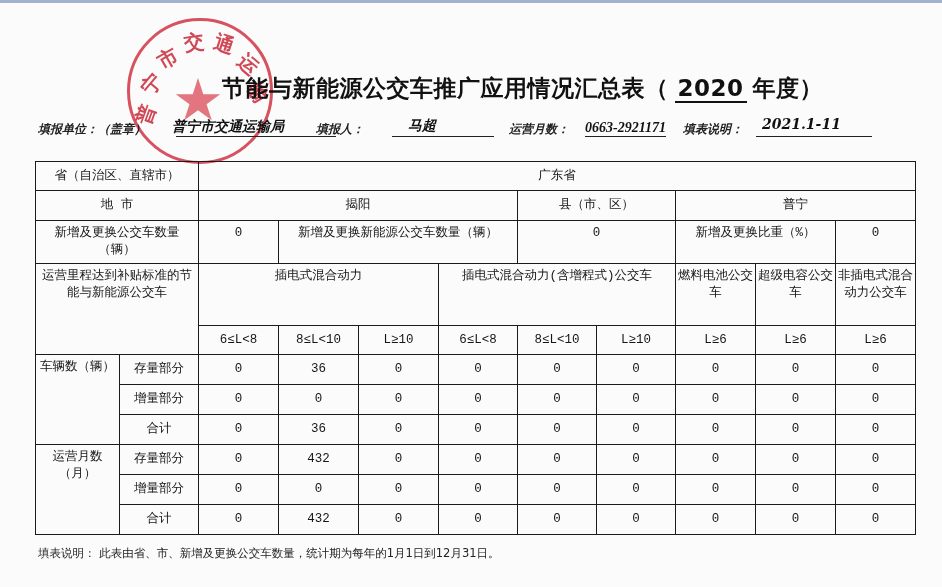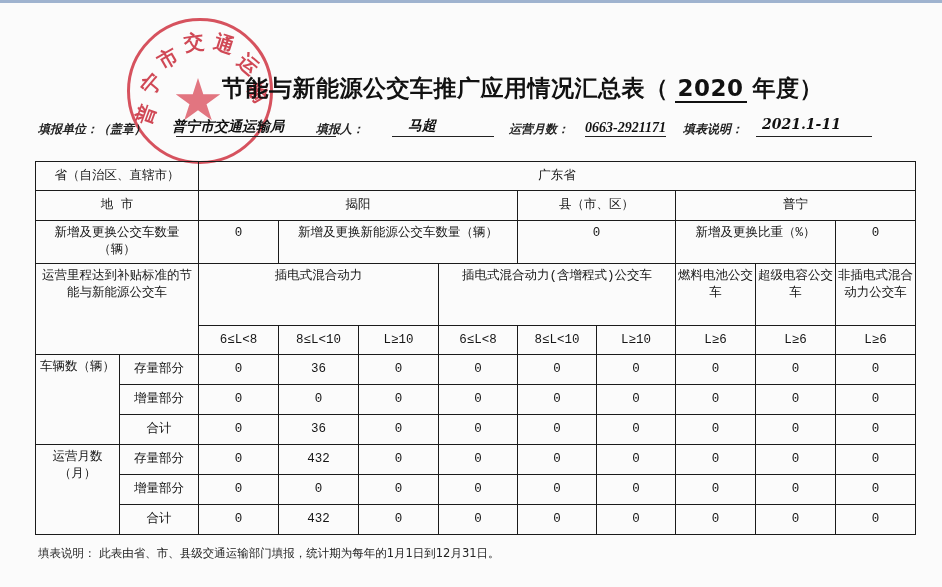--- a/index.html
+++ b/index.html
@@ -191,13 +191,13 @@
     <td>0</td>
     <td>0</td>
     <td>0</td>
     <td>0</td>
     <td>0</td>
     <td>0</td>
   </tr>
 </tbody>
   </table>
 
-<div class="note">填表说明：  此表由省、市、县级交通运输部门填报，统计期为每年的1月1日到12月31日。</div>
+<div class="note">填表说明：  此表由省、市、新增及更换公交车数量，统计期为每年的1月1日到12月31日。</div>
 
 </body></html>

